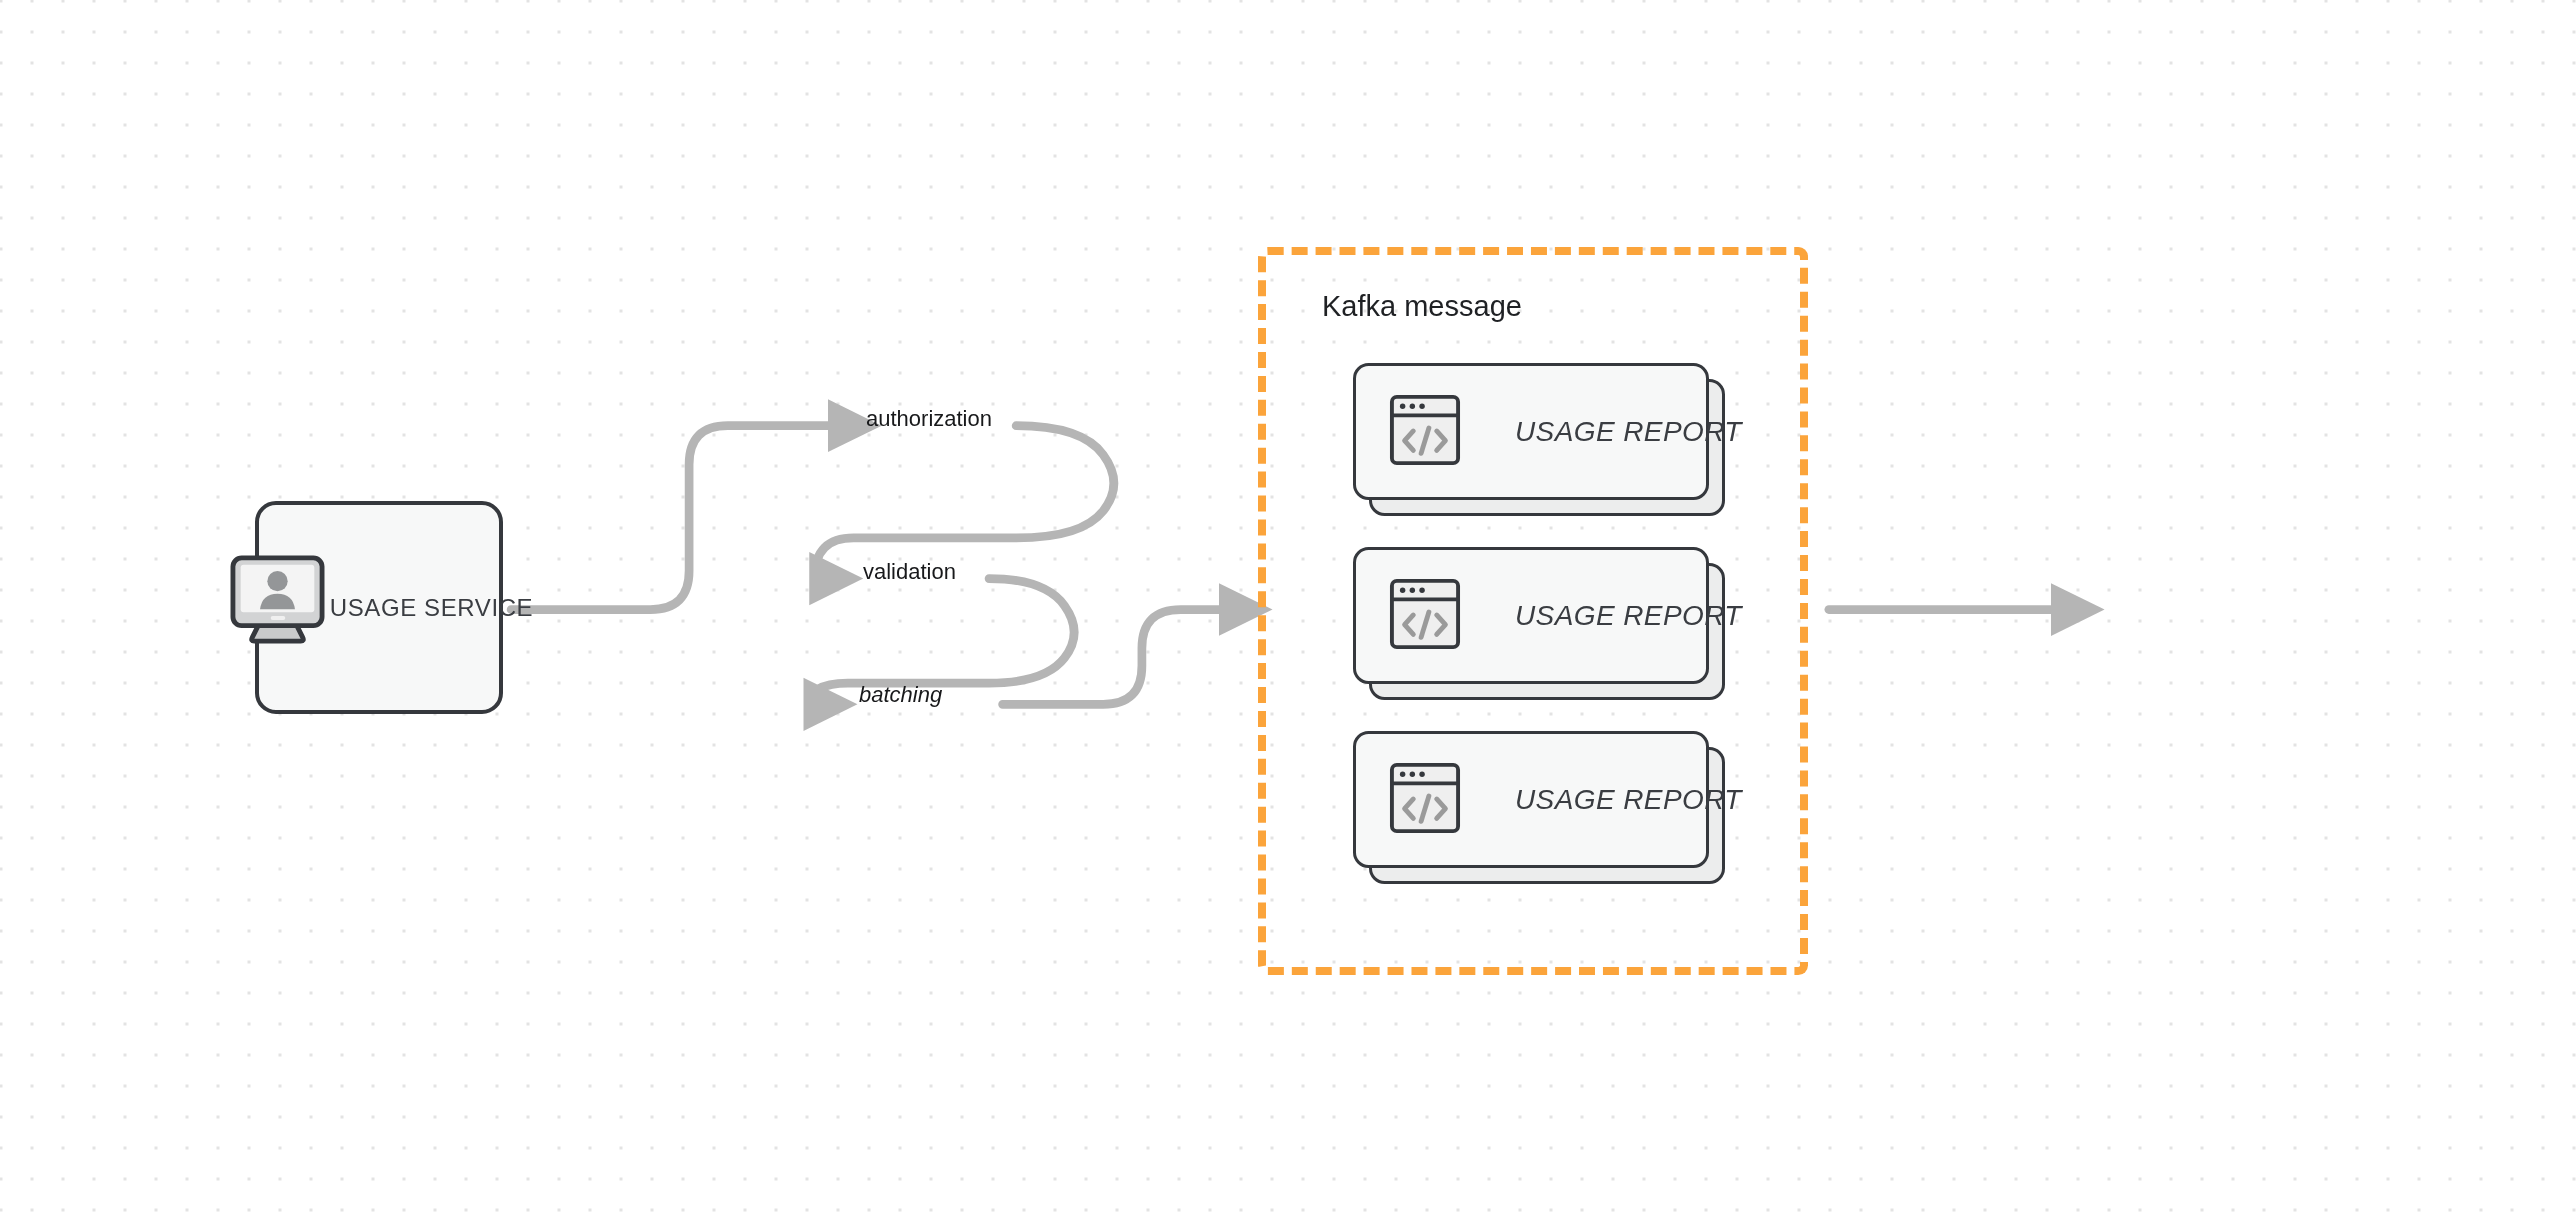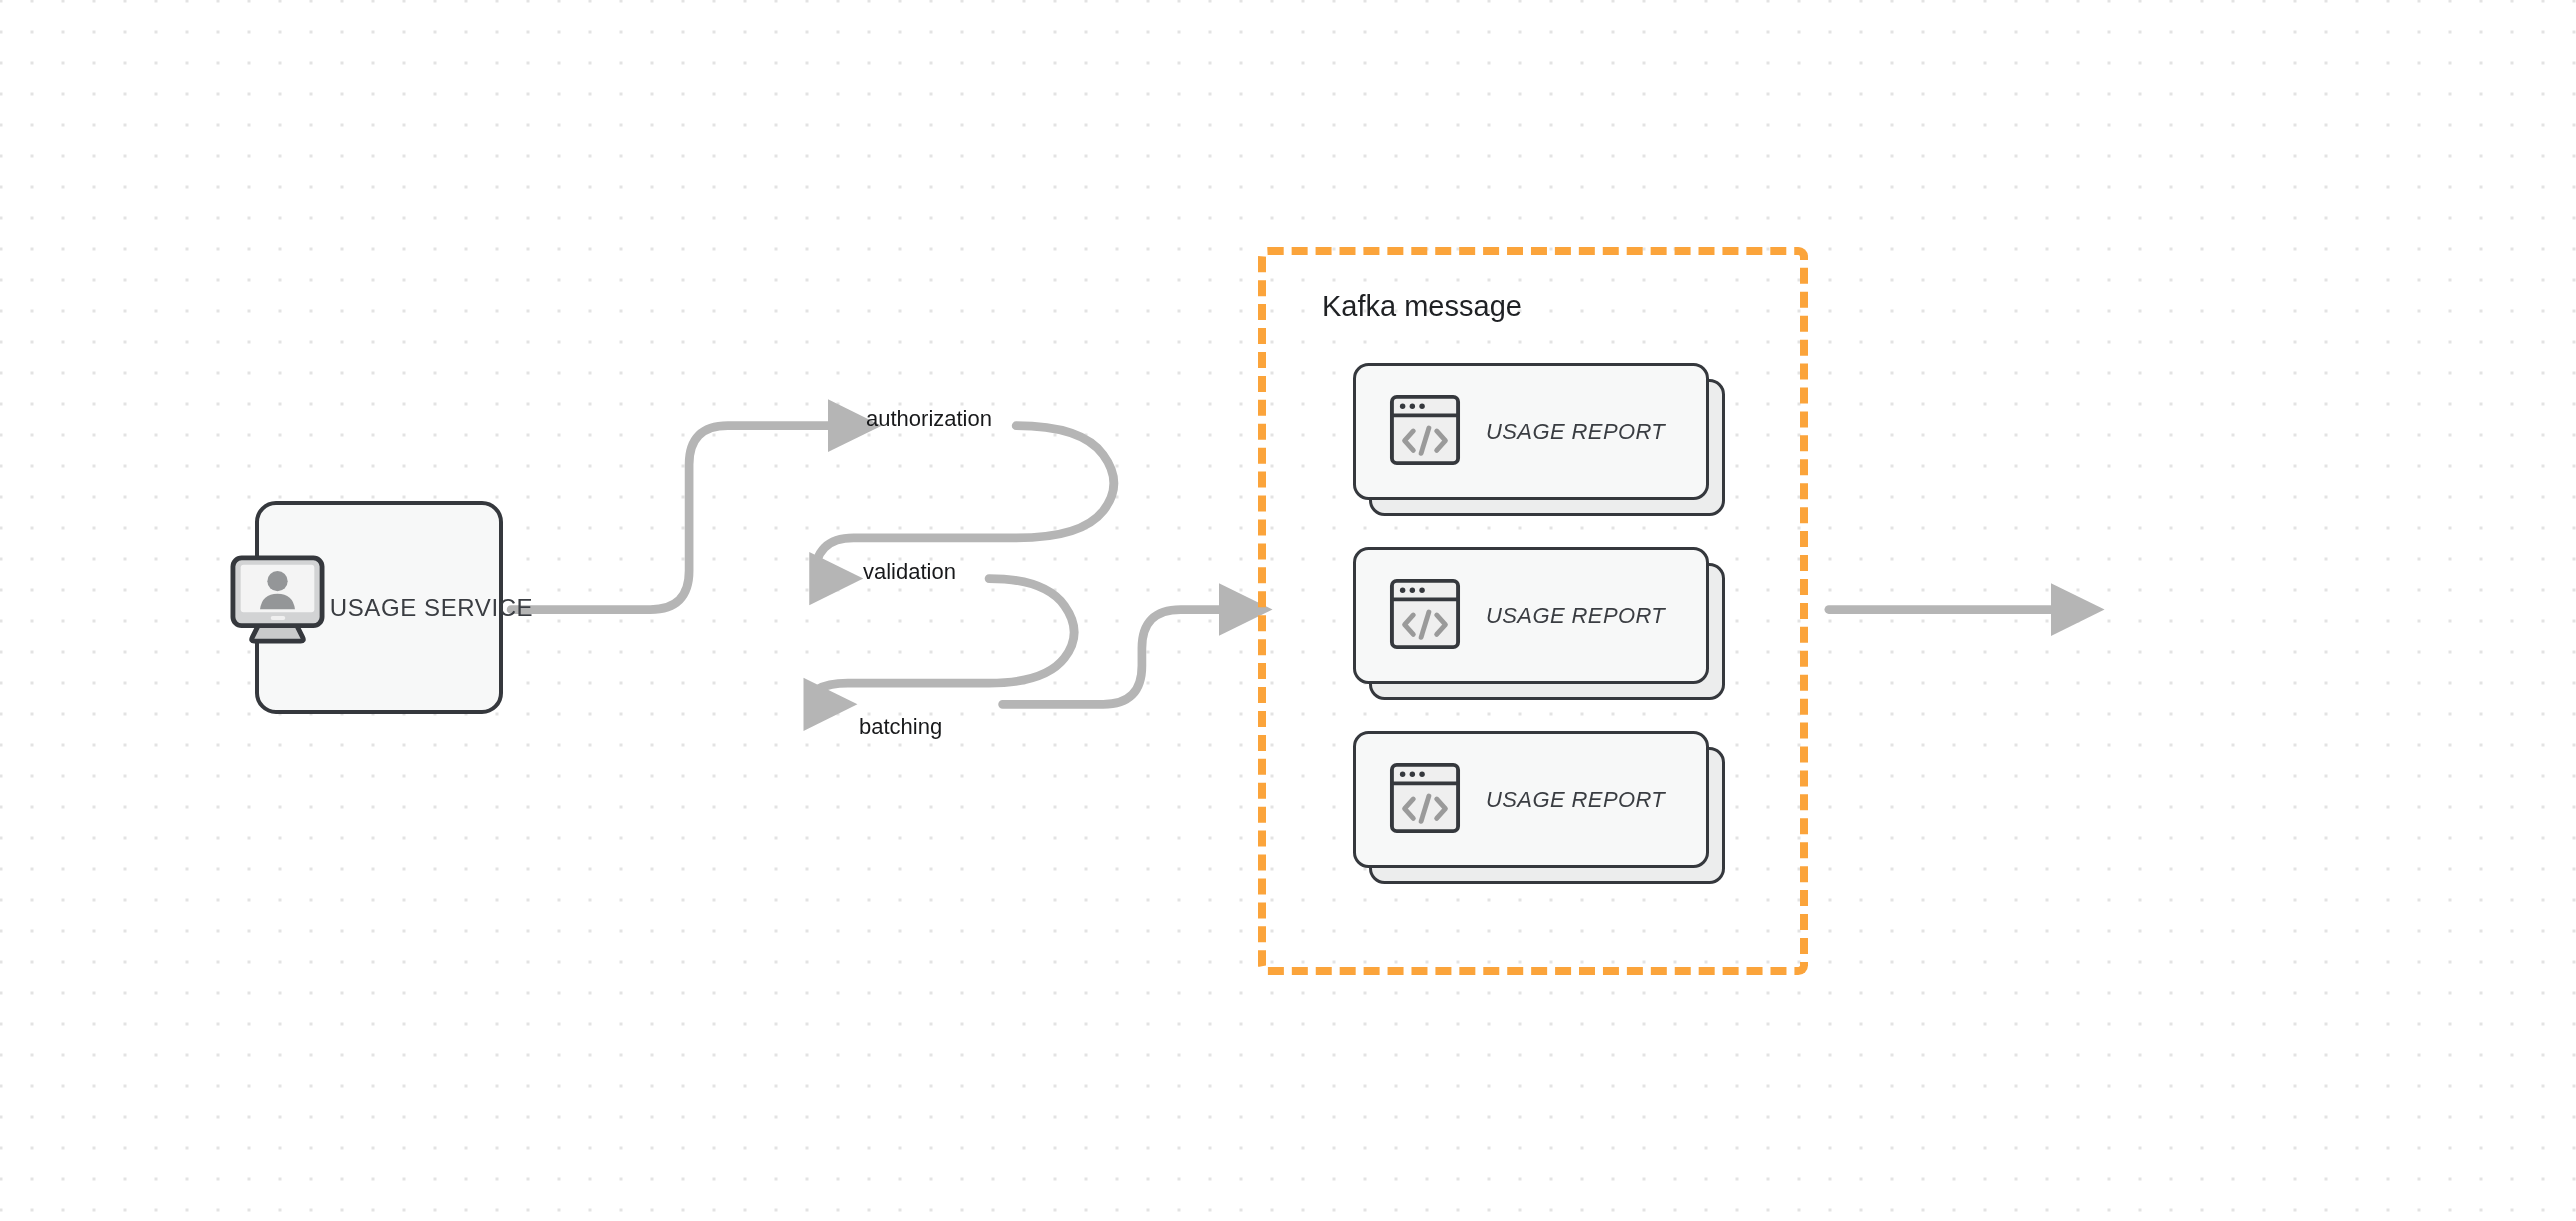--- a/index.html
+++ b/index.html
@@ -105,22 +105,22 @@
     box-sizing: border-box;
     display: flex;
     flex-direction: row;
     align-items: center;
   }
   .report-card-icon {
     margin-left: 33px;
     flex: 0 0 auto;
   }
   .report-card-label {
-    margin-left: 25px;
-    font-size: 22px;
+    margin-left: 54px;
+    font-size: 28px;
     font-style: italic;
     letter-spacing: 0.4px;
     color: #3a3d42;
     white-space: nowrap;
   }
 
   
   .step-label {
     position: absolute;
     font-size: 22px;
@@ -194,21 +194,21 @@
         <rect x="47" y="64" width="15" height="4" rx="2" fill="#f0f0f0"></rect>
       </svg>
     </div>
     <div class="node-label">USAGE SERVICE</div>
   </div>
 
   <div class="step-label" style="left:866px; top:406px;">authorization</div>
 
   <div class="step-label" style="left:863px; top:559px;">validation</div>
 
-  <div class="step-label" style="left:859px; top:714px;">batching</div>
+  <div class="step-label" style="left:859px; top:682px;font-style:italic;">batching</div>
 
   <div id="kafka-message-group"></div>
 
   <div id="kafka-message-title">Kafka message</div>
 
   <div class="report-card-wrap" style="left:1353px; top:363px;">
     <div class="report-card-shadow"></div>
     <div class="report-card">
       <span class="report-card-icon">
         <svg width="72" height="72" viewBox="0 0 74 74" xmlns="http://www.w3.org/2000/svg">

